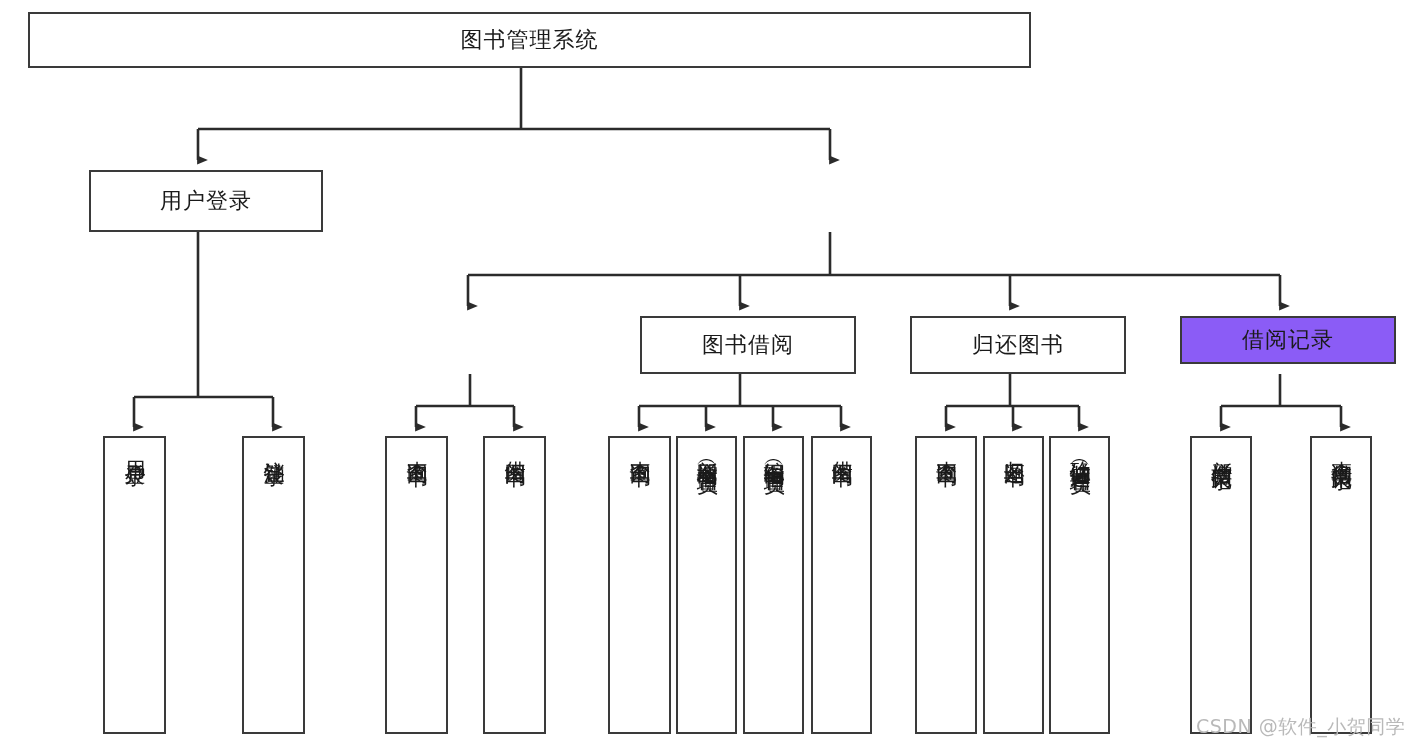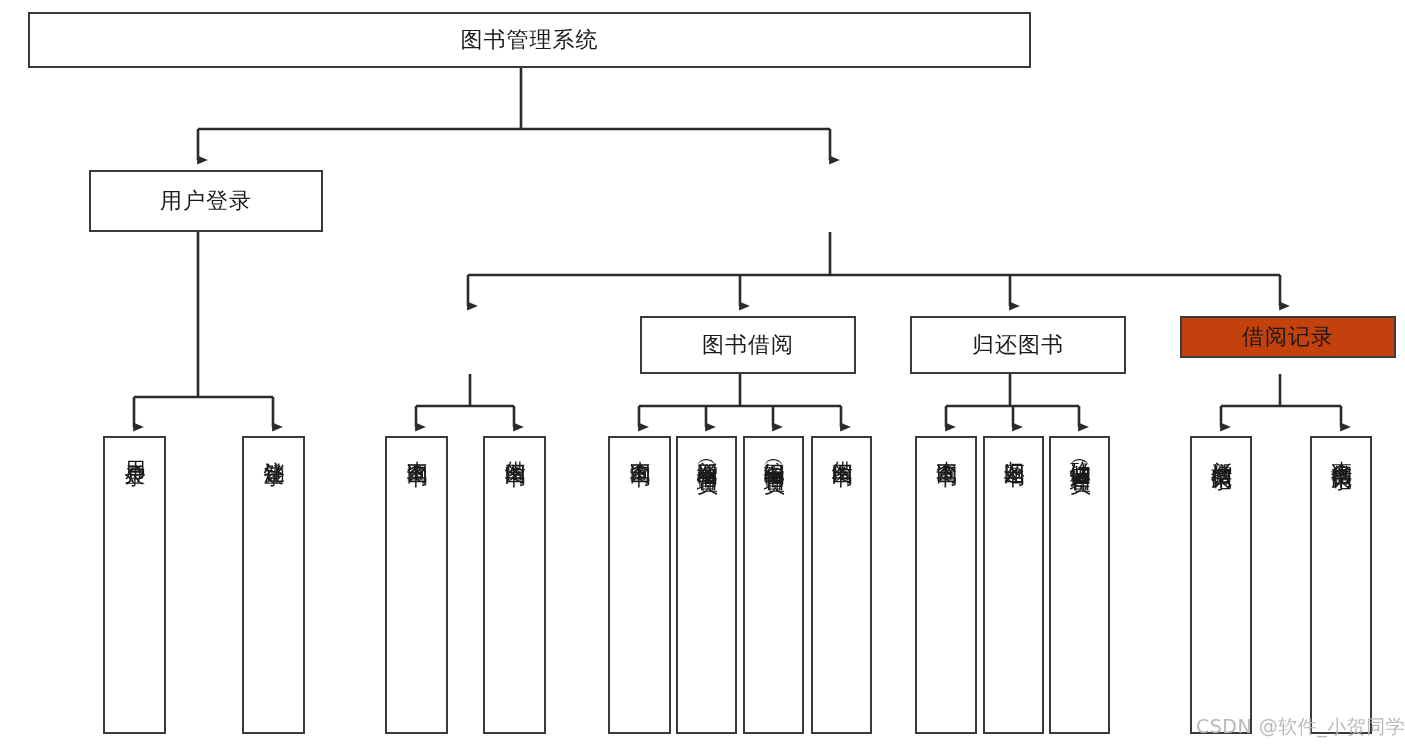--- a/index.html
+++ b/index.html
@@ -125,21 +125,21 @@
   <div class="node h" style="left: 81px; top: 170px; width: 234px; height: 62px; border-color: rgb(58, 58, 58); background: rgb(255, 255, 255); color: rgb(26, 26, 26);">
     <span>用户登录</span>
   </div>
 
   <div class="node h" style="left: 632px; top: 316px; width: 216px; height: 58px; border-color: rgb(58, 58, 58); background: rgb(255, 255, 255); color: rgb(26, 26, 26); text-align: center;">
     <span>图书借阅</span>
   </div>
   <div class="node h" style="left: 902px; top: 316px; width: 216px; height: 58px; border-color: rgb(58, 58, 58); background: rgb(255, 255, 255); color: rgb(26, 26, 26);">
     <span>归还图书</span>
   </div>
-  <div class="node h" style="left: 1172px; top: 316px; width: 216px; height: 42px; border-color: rgb(58, 58, 58); background: #c2410c; color: rgb(26, 26, 26);">
+  <div class="node h" style="left: 1172px; top: 316px; width: 216px; height: 48px; border-color: rgb(58, 58, 58); background: #8b5cf6; color: rgb(26, 26, 26);">
     <span>借阅记录</span>
   </div>
 
   <div class="node v" style="left: 103px; top: 436px; width: 63px; height: 298px; border-color: rgb(58, 58, 58); background: rgb(255, 255, 255); color: rgb(26, 26, 26);">
     <span class="vtext">用户登录</span>
   </div>
   <div class="node v" style="left: 242px; top: 436px; width: 63px; height: 298px; border-color: rgb(58, 58, 58); background: rgb(255, 255, 255); color: rgb(26, 26, 26);">
     <span class="vtext">注销登录</span>
   </div>
   <div class="node v" style="left: 385px; top: 436px; width: 63px; height: 298px; border-color: rgb(58, 58, 58); background: rgb(255, 255, 255); color: rgb(26, 26, 26);">

